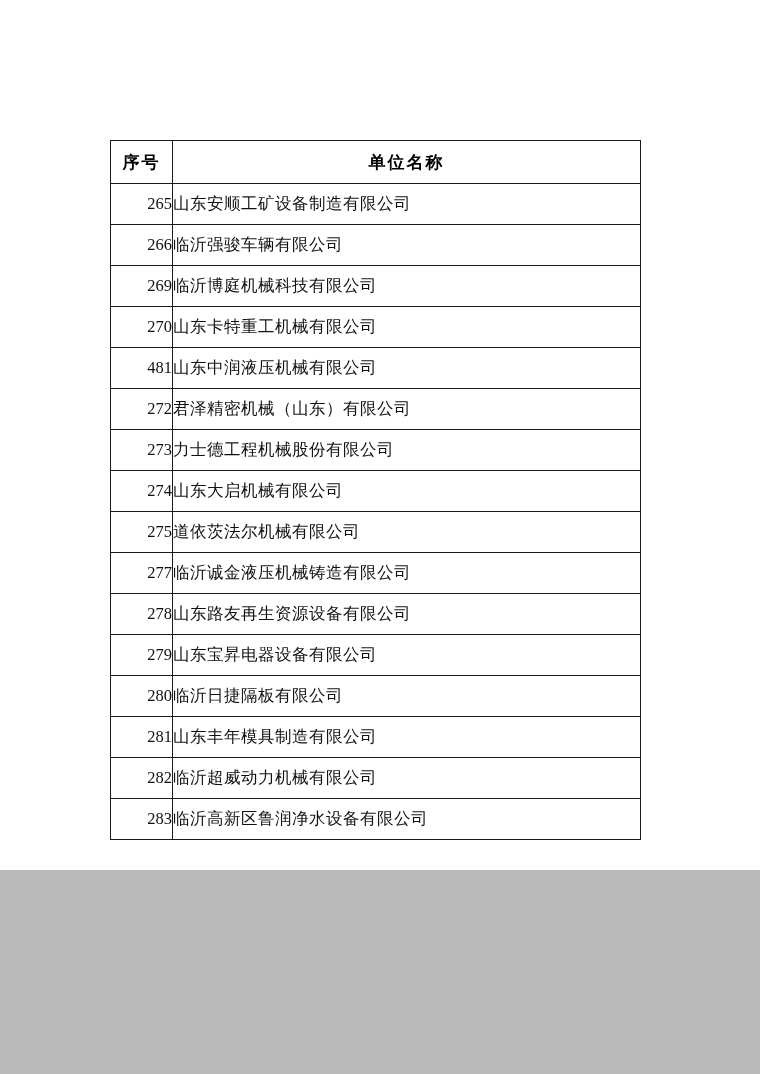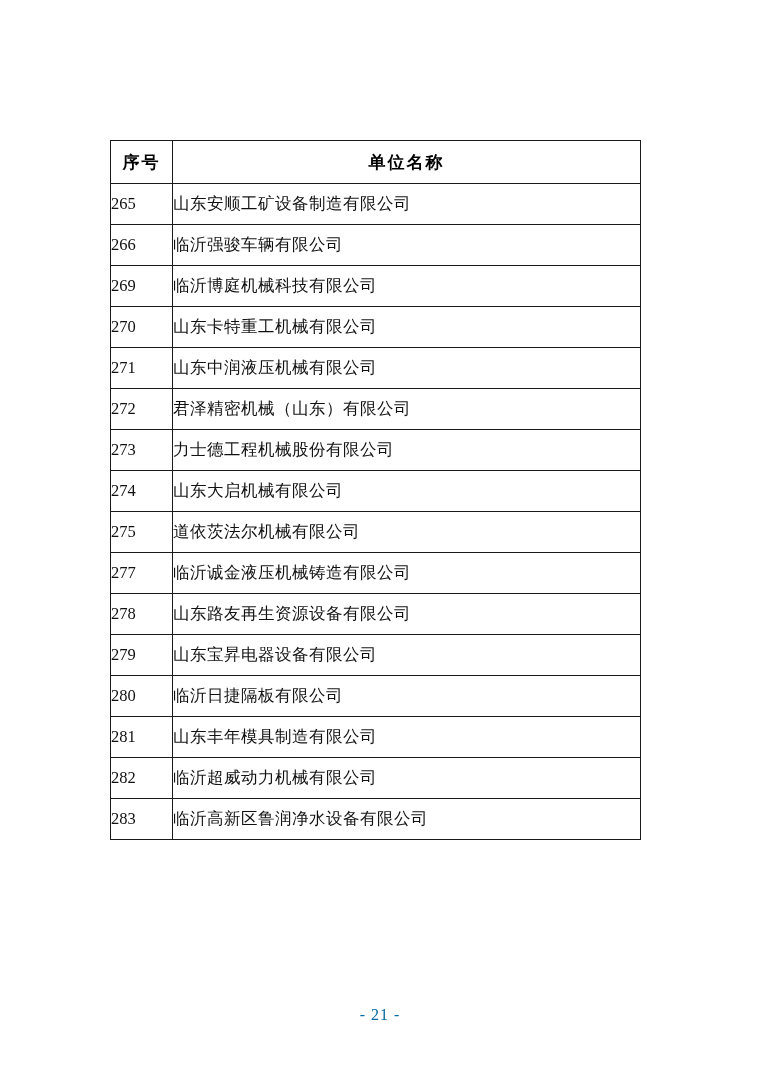--- a/index.html
+++ b/index.html
@@ -6,21 +6,21 @@
     margin: 0;
     padding: 0;
     background: #b9b9b9;
   }
   body {
     font-family: "Liberation Serif", "DejaVu Serif", serif;
   }
   .page {
     position: relative;
     width: 760px;
-    height: 1074px;
+    height: 870px;
     margin: 0 auto;
     background: #ffffff;
     box-sizing: border-box;
     overflow: hidden;
   }
   .doc-inner {
     position: absolute;
     left: 110px;
     top: 140px;
     width: 530px;
@@ -45,21 +45,21 @@
     height: 42px;
     font-weight: bold;
     font-size: 17px;
     letter-spacing: 2px;
     text-align: center;
     vertical-align: middle;
     color: #000;
   }
   td.cell-no {
     height: 40px;
-    text-align: left;
+    text-align: right;
     vertical-align: middle;
     font-size: 16.5px;
     color: #111;
   }
   td.cell-name {
     height: 40px;
     text-align: left;
     vertical-align: middle;
     font-size: 16.5px;
     padding-left: 10px;
@@ -105,21 +105,21 @@
           </tr>
           <tr>
             <td class="cell-no">269</td>
             <td class="cell-name">临沂博庭机械科技有限公司</td>
           </tr>
           <tr>
             <td class="cell-no">270</td>
             <td class="cell-name">山东卡特重工机械有限公司</td>
           </tr>
           <tr>
-            <td class="cell-no">271</td>
+            <td class="cell-no">481</td>
             <td class="cell-name">山东中润液压机械有限公司</td>
           </tr>
           <tr>
             <td class="cell-no">272</td>
             <td class="cell-name">君泽精密机械（山东）有限公司</td>
           </tr>
           <tr>
             <td class="cell-no">273</td>
             <td class="cell-name">力士德工程机械股份有限公司</td>
           </tr>

